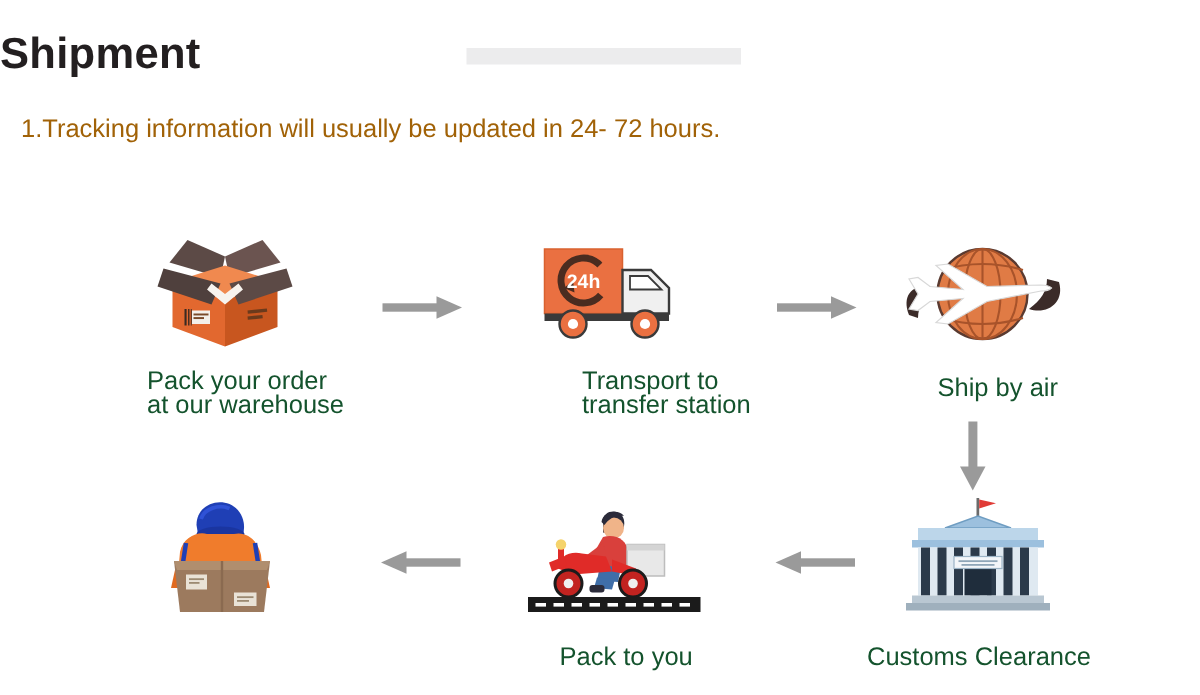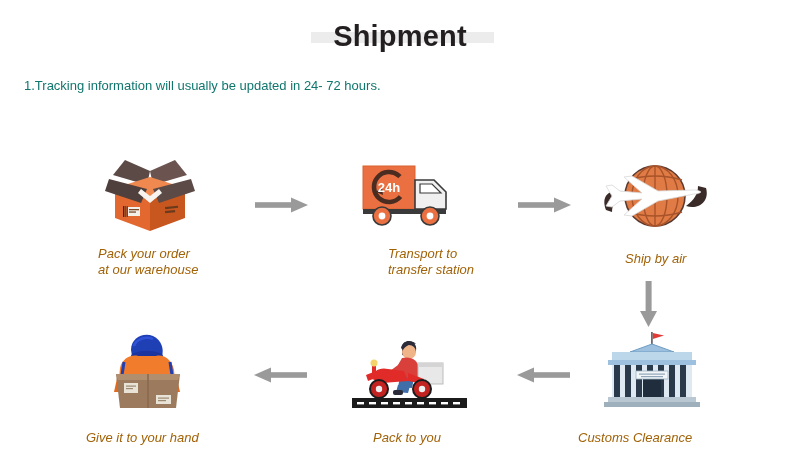--- a/index.html
+++ b/index.html
@@ -9,62 +9,61 @@
     font-family:"Liberation Sans", sans-serif;
     position:relative;
     overflow:hidden;
     -webkit-font-smoothing:antialiased;
   }
   .page{position:relative;width:800px;height:463px;}
 
   
   .title-wrap{
     position:absolute;top:22px;left:0;width:800px;
-    text-align:center;
+    text-align:left;
   }
   .title-bar{
     position:absolute;
     left:311px;top:32px;
     width:183px;height:11px;
     background:#ececed;
   }
   .title{
     position:relative;
     font-size:29px;
     font-weight:bold;
     color:#231f20;
     letter-spacing:0.2px;
     line-height:1;
     z-index:2;
   }
 
   
   .body-text{
     position:absolute;
-    left:24px;top:75px;
+    left:14px;top:75px;
     width:742px;
-    font-size:13px;
+    font-size:17px;
     line-height:21px;
-    color:#0f766e;
+    color:#a16207;
   }
   .body-text .ln{display:block;}
 
   
   .flow{position:absolute;left:0;top:150px;width:800px;height:313px;}
   .icon-box{
     position:absolute;
     width:120px;height:78px;text-decoration:underline;
   }
   .caption{
     position:absolute;
-    font-size:13px;
+    font-size:17px;
     line-height:16px;
-    color:#a16207;
+    color:#14532d;
     white-space:pre-line;
-    font-style:italic;
   }
 
   
   .ic1{left:95px;top:5px;}
   .ic2{left:360px;top:12px;}
   .ic3{left:598px;top:8px;}
   
   .ic4{left:98px;top:180px;}
   .ic5{left:352px;top:185px;}
   .ic6{left:600px;top:180px;}
@@ -331,16 +330,15 @@
           <rect x="28" y="55.5" width="10" height="1.2"></rect>
           <rect x="28" y="58" width="7" height="1.2"></rect>
         </g>
         <rect x="58" y="65" width="15" height="9" fill="#e9e2d6"></rect>
         <g fill="#9c8a72">
           <rect x="60" y="67.5" width="11" height="1.2"></rect>
           <rect x="60" y="70" width="8" height="1.2"></rect>
         </g>
       </svg>
     </div>
-    <div class="caption cap4">Give it to your hand</div>
 
   </div>
 </div>
 
 </body></html>

